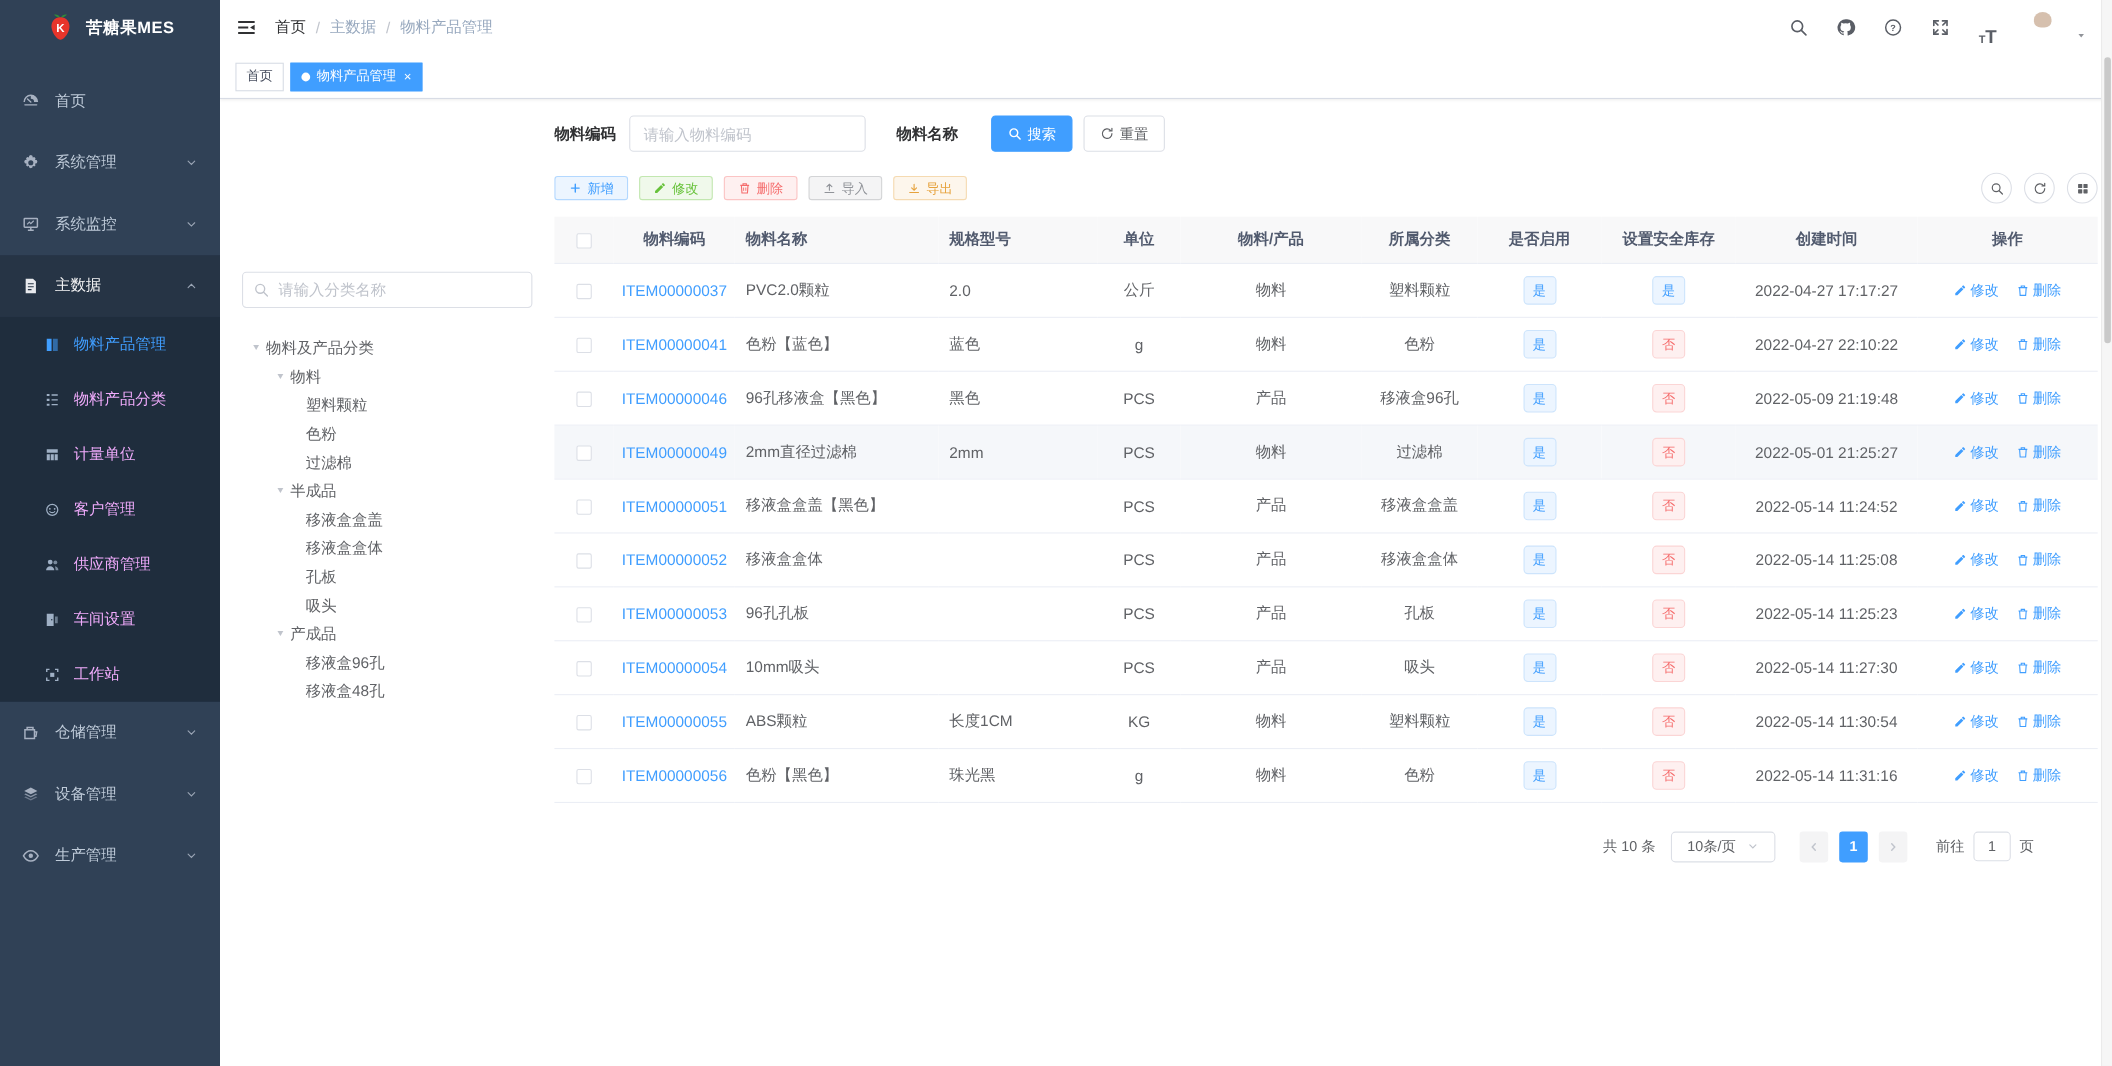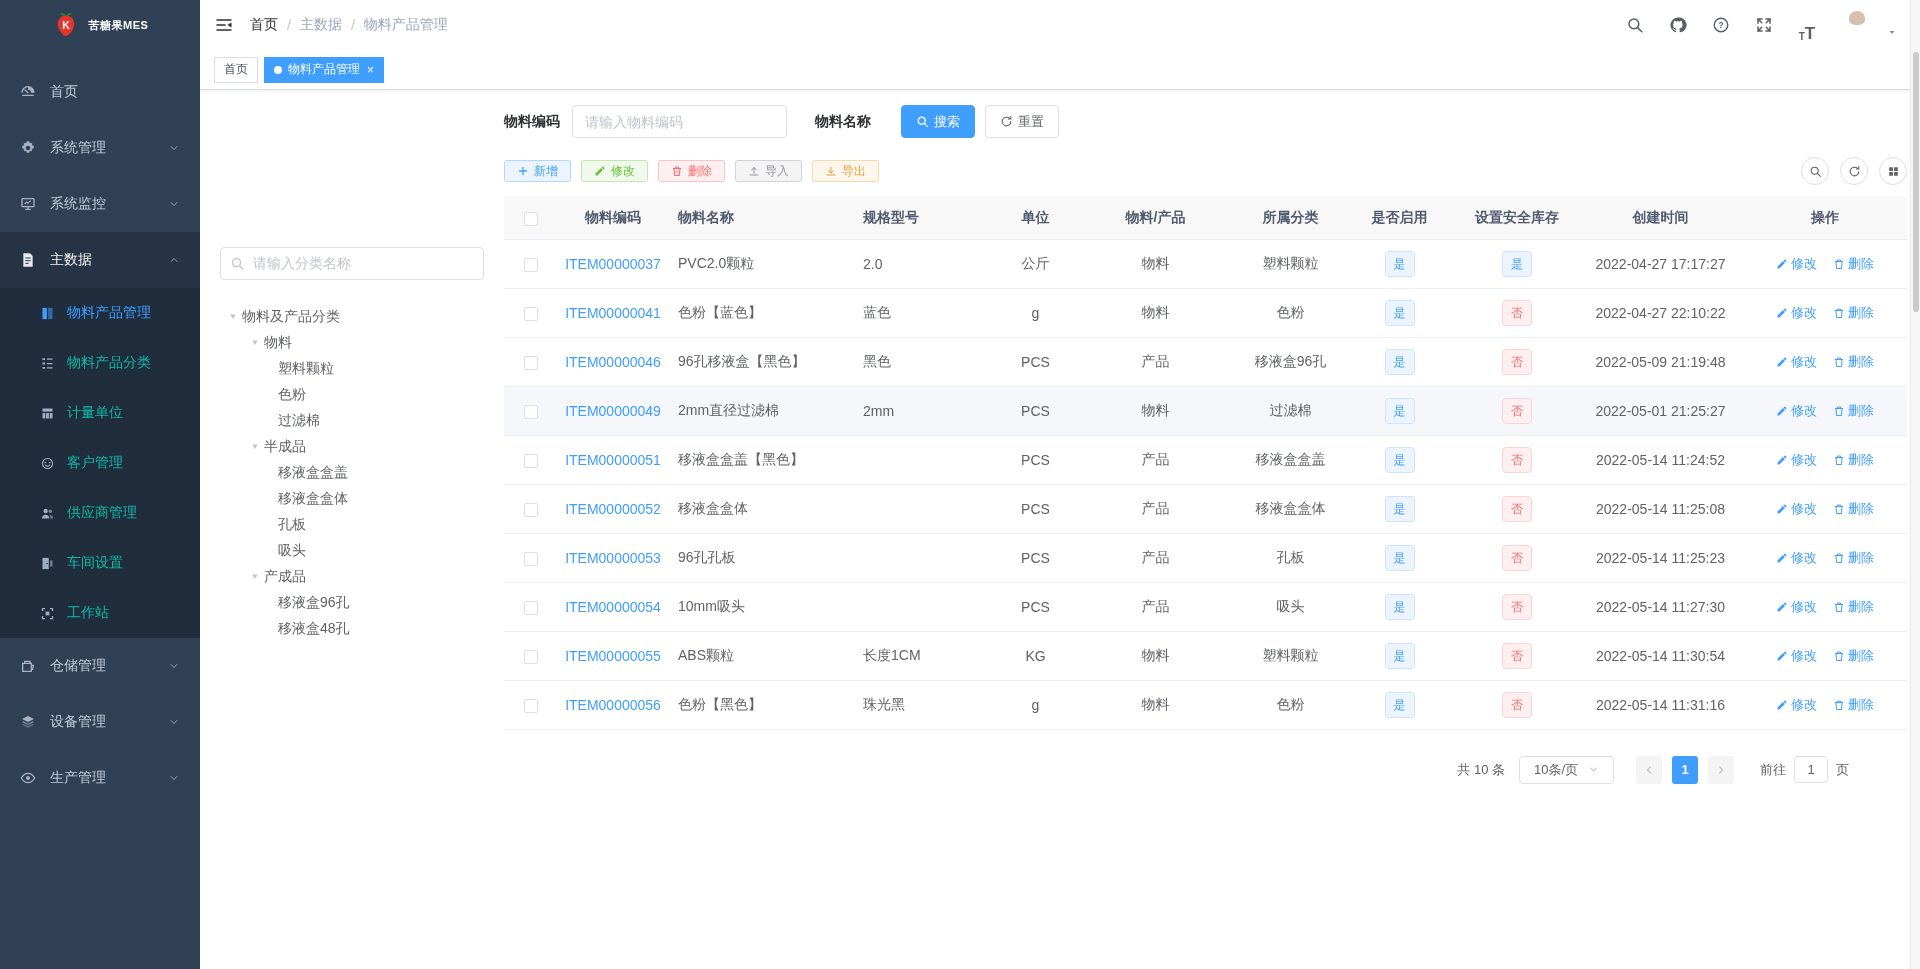--- a/index.html
+++ b/index.html
@@ -4,30 +4,30 @@
 <style>
   * { margin:0; padding:0; box-sizing:border-box; }
   html,body { width:1920px; height:969px; overflow:hidden; background:#fff;
               font-family:"Liberation Sans","DejaVu Sans",sans-serif; }
   svg { display:block; }
 
   
   .sidebar { position:fixed; left:0; top:0; bottom:0; width:200px; background:#304156; z-index:20; }
   .logo { height:50px; display:flex; align-items:center; justify-content:center; gap:9px; }
   .logo-icon { width:28px; height:28px; }
-  .logo-title { color:#fff; font-size:11px; font-weight:bold; letter-spacing:.5px; }
+  .logo-title { color:#fff; font-size:15px; font-weight:bold; letter-spacing:.5px; }
   .menu { margin-top:14px; }
   .menu-item { height:56px; display:flex; align-items:center; padding:0 20px; color:#bfcbd9; font-size:14px; cursor:pointer; }
   .menu-item.parent-active { background:#263445; color:#f4f4f5; }
   .mi-icon { width:16px; height:16px; margin-right:14px; color:#a7b1c1; flex:none; }
   .parent-active .mi-icon { color:#e8eaee; }
   .mi-icon svg, .smi-icon svg, .mi-arrow svg { width:100%; height:100%; }
   .mi-arrow { width:12px; height:12px; margin-left:auto; color:#9aa5b5; }
   .submenu { background:#1f2d3d; }
-  .submenu-item { height:50px; display:flex; align-items:center; padding:0 20px 0 40px; color:#14b8a6; font-size:14px; cursor:pointer; }
+  .submenu-item { height:50px; display:flex; align-items:center; padding:0 20px 0 40px; color:#f0abfc; font-size:14px; cursor:pointer; }
   .smi-icon { width:15px; height:15px; margin-right:12px; color:#9fb0c5; flex:none; }
   .submenu-item.active { color:#409eff; }
   .submenu-item.active .smi-icon { color:#409eff; }
 
   
   .mainwrap { margin-left:200px; }
   .navbar { height:50px; background:#fff; display:flex; align-items:center; padding:0 22px 0 14px; position:relative; z-index:5; }
   .hamburger { width:20px; height:20px; color:#303133; cursor:pointer; margin-right:16px; }
   .hamburger svg { width:100%; height:100%; }
   .breadcrumb { display:flex; align-items:center; font-size:14px; }

